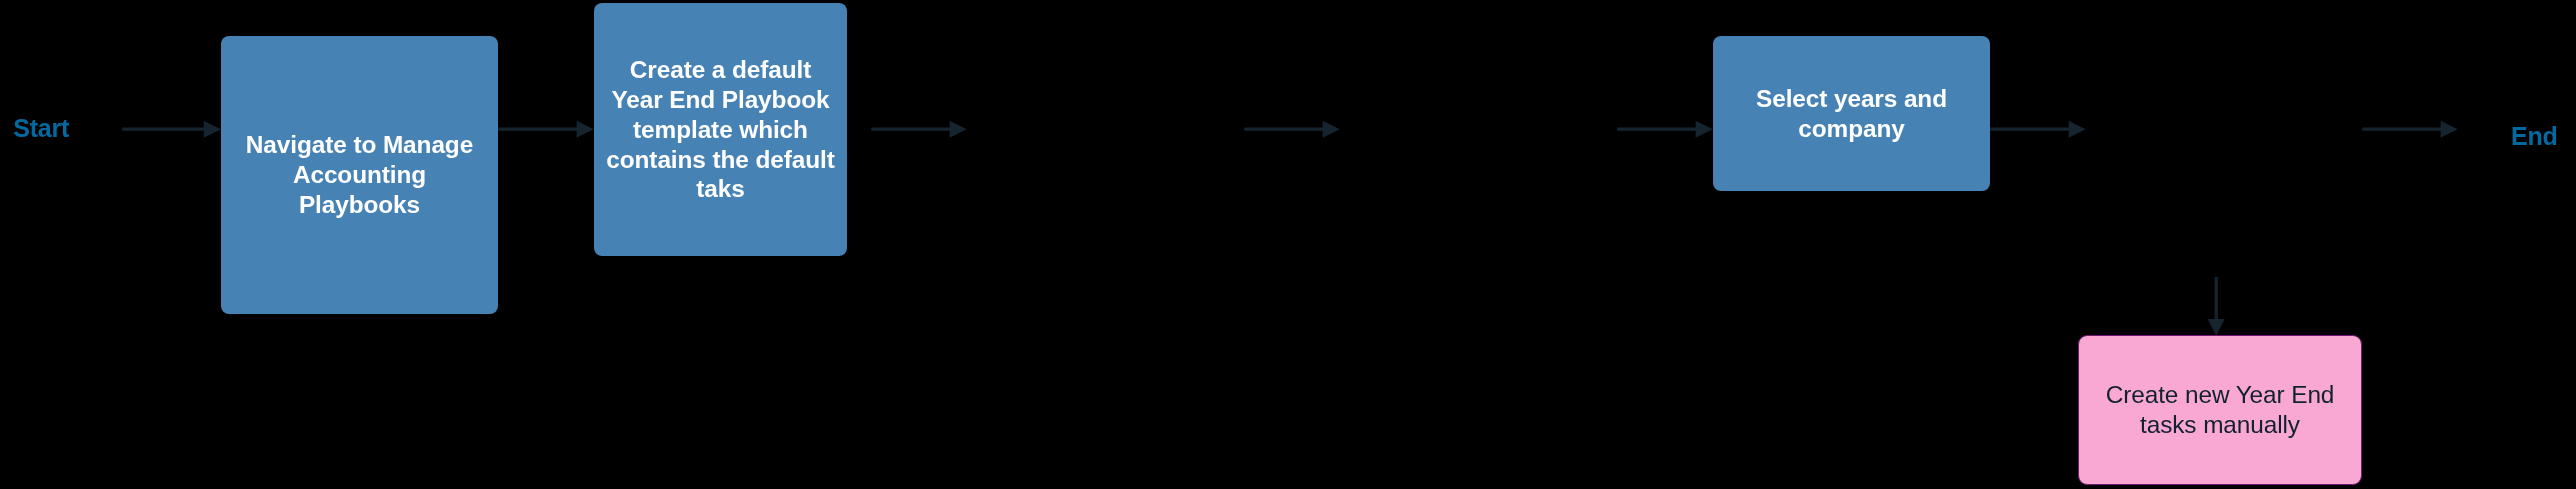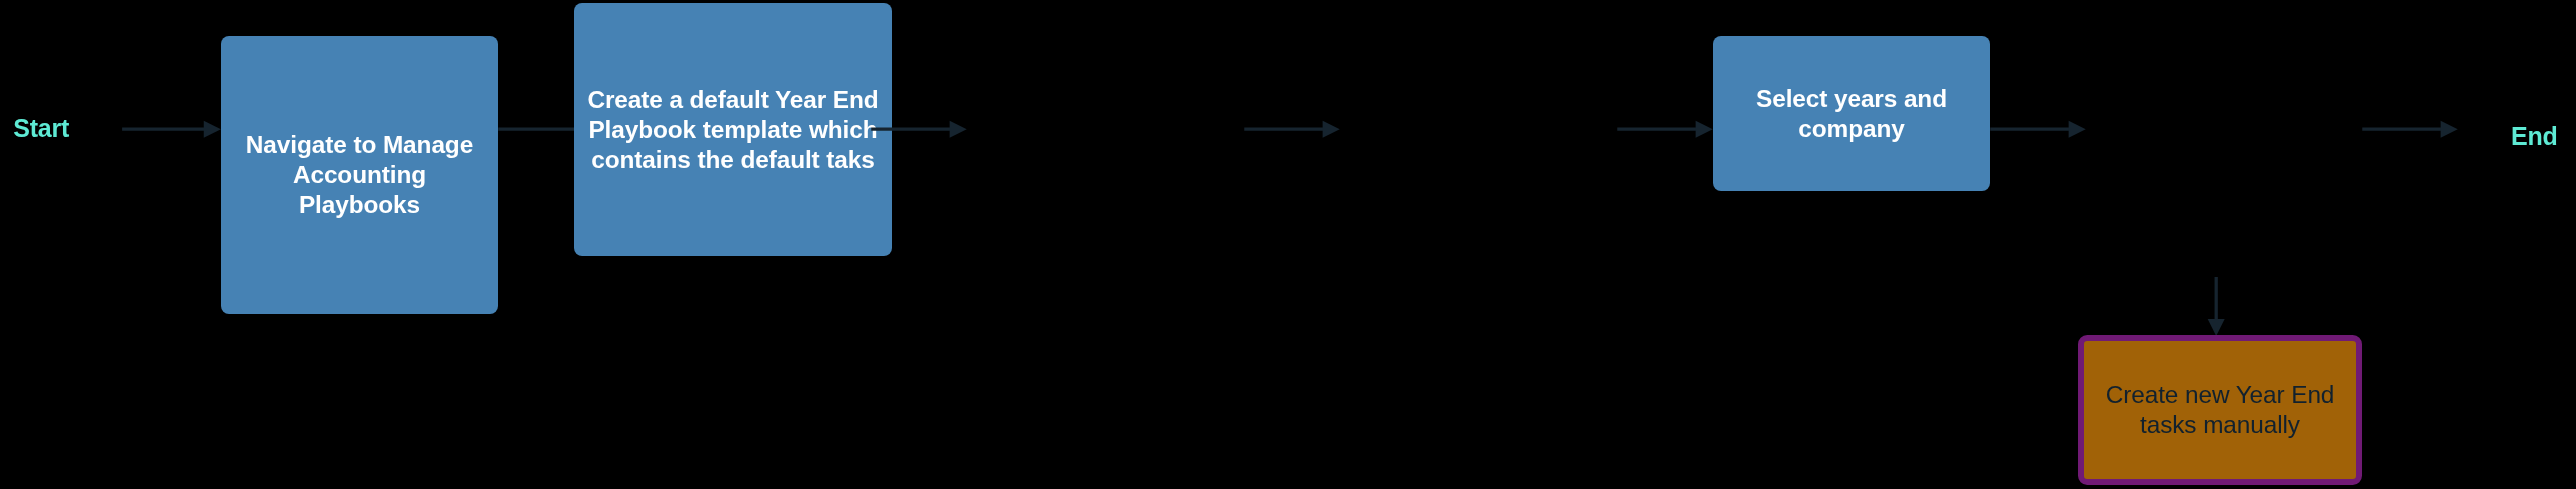--- a/index.html
+++ b/index.html
@@ -31,32 +31,32 @@
     line-height: 1.22;
     letter-spacing: -0.1px;
   }
   .node.process {
     background: #4682B4;
     color: #ffffff;
     font-weight: 700;
     font-size: 24.4px;
   }
   .node.optional {
-    background: #a16207;
+    background: #f9a8d4;
     color: #11212e;
     font-weight: 400;
     font-size: 24.4px;
-    border: 6px solid #701a75;
+    border: 1px solid #701a75;
     border-radius: 9.2px;
   }
 
   
   .terminal {
     position: absolute;
-    color: #5eead4;
+    color: #0369a1;
     font-weight: 700;
     font-size: 25px;
     letter-spacing: -0.2px;
     white-space: nowrap;
     display: flex;
     align-items: center;
   }
 
   
   .edge {
@@ -83,21 +83,21 @@
 
   <div class="node process" style="left:221px; top:36px; width:277px; height:278px;">Navigate to Manage Accounting Playbooks</div>
 
   <div class="edge" style="left:498px; top:118px; width:96px; height:22.4px;">
     <svg width="96" height="22.4" viewBox="0 0 145 34">
       <line x1="0" y1="17" x2="121" y2="17" stroke-width="5"></line>
       <polygon points="119,4 145,17 119,30"></polygon>
     </svg>
   </div>
 
-  <div class="node process" style="left:574px; top:3.3px; width:318px; height:253px;">Create a default Year End Playbook template which contains the default taks</div>
+  <div class="node process" style="left:594px; top:3.3px; width:253px; height:253px;">Create a default Year End Playbook template which contains the default taks</div>
 
   <div class="edge" style="left:871px; top:118px; width:96px; height:22.4px;">
     <svg width="96" height="22.4" viewBox="0 0 145 34">
       <line x1="0" y1="17" x2="121" y2="17" stroke-width="5"></line>
       <polygon points="119,4 145,17 119,30"></polygon>
     </svg>
   </div>
 
 
   <div class="edge" style="left:1244px; top:118px; width:96px; height:22.4px;">

